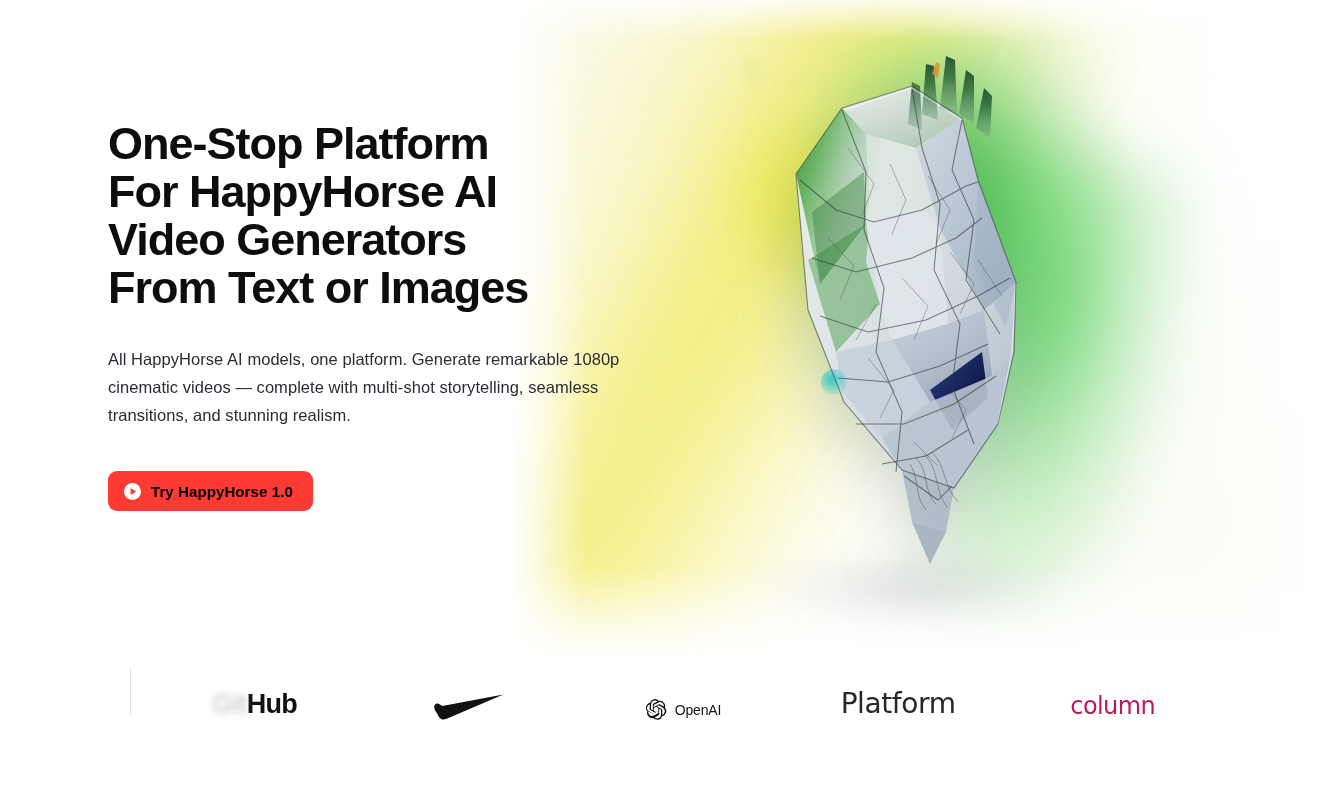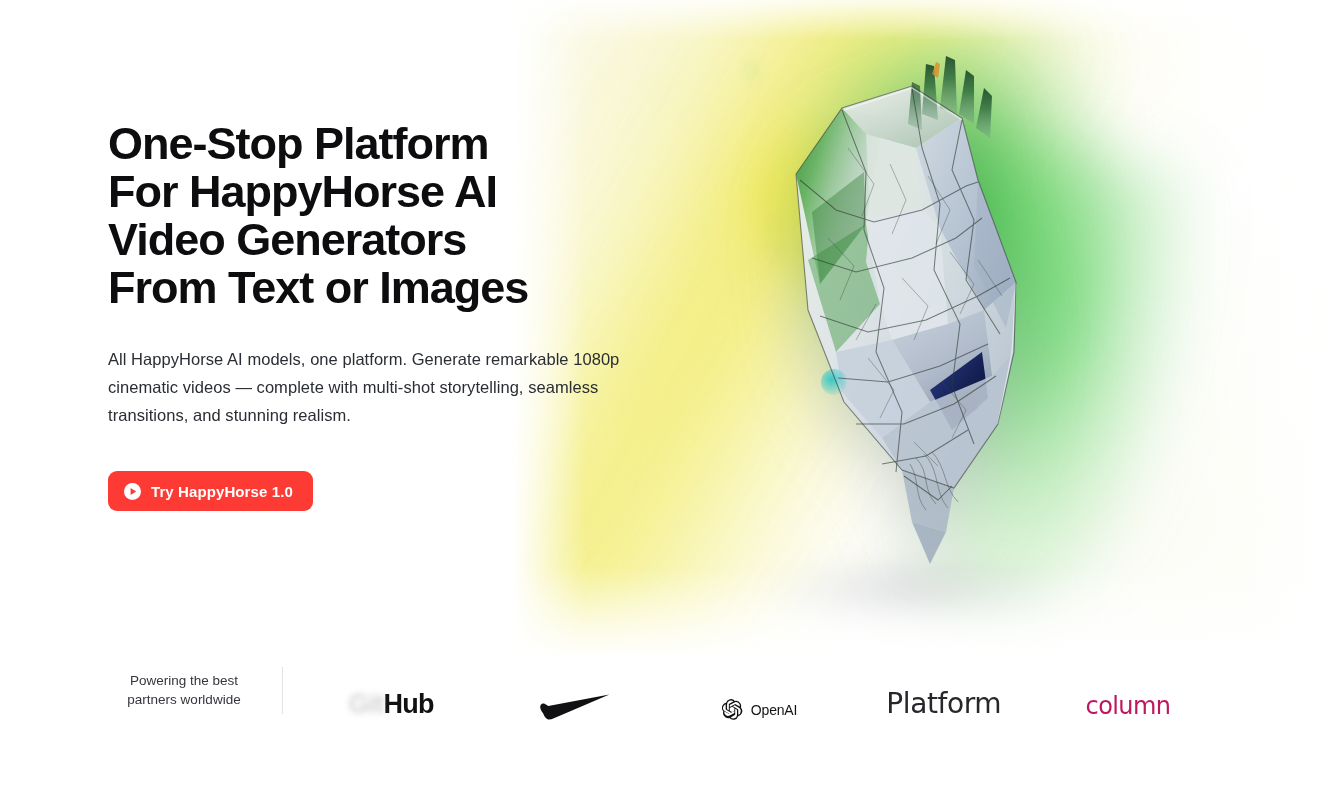--- a/index.html
+++ b/index.html
@@ -228,21 +228,21 @@
   .cta-icon {
     width: 17px;
     height: 17px;
     flex: 0 0 17px;
     display: inline-block;
   }
 
   .cta-label {
     font-size: 15px;
     font-weight: 700;
-    color: #ffffff;
+    color: #000000;
     letter-spacing: 0.1px;
     white-space: nowrap;
   }
 
   
   .partners {
     position: absolute;
     left: 108px;
     top: 660px;
     width: 1112px;
@@ -493,22 +493,20 @@
             <circle cx="8.5" cy="8.5" r="8.5" fill="#ffffff"></circle>
             <path d="M6.6 4.9 L12.2 8.5 L6.6 12.1 Z" fill="#fd3a33"></path>
           </svg>
         </span>
         <span class="cta-label">Try HappyHorse 1.0</span>
       </button>
     </div>
   </div>
 
   <div class="partners">
-    <div class="partners-label">Powering the best
-partners worldwide</div>
 
     <div class="partners-divider"></div>
 
     <div class="partners-logos">
 
       <div class="logo-slot">
         <span class="logo-github">
           <span class="gh-dim">Git</span>
             <span class="gh-bright">Hub</span>
         </span>

